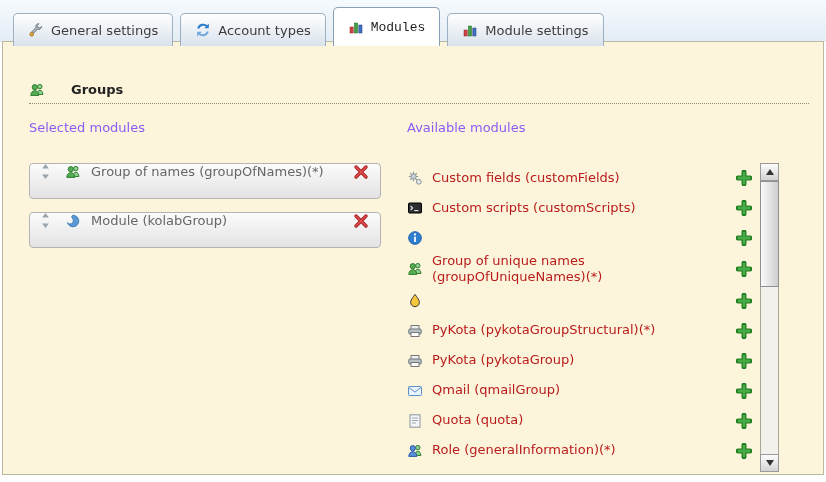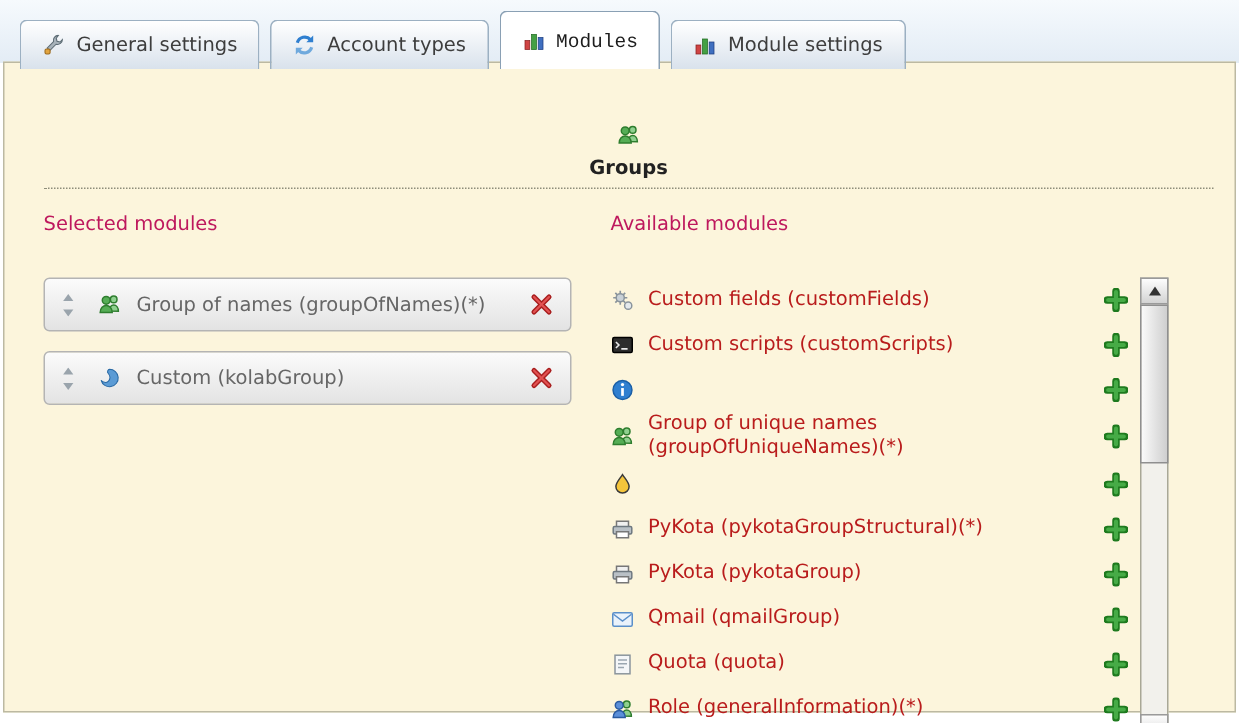--- a/index.html
+++ b/index.html
@@ -27,33 +27,33 @@
   .ticon { width:16px; height:16px; display:inline-block; }
   .ticon svg, .icon16 svg { display:block; }
 
   
   .panel {
     position:absolute; left:2px; right:2px; top:41px; bottom:7px;
     background:#fcf5dc; border:1px solid #bcb9a2; z-index:2;
   }
   .groups-header {
     margin:40px 14px 0 26px; padding-bottom:5px;
-    display:flex; align-items:center; gap:7px;
-    font-weight:bold; border-bottom:1px dotted #8d8d7a;flex-direction:column;
+    display:flex; align-items:flex-start; gap:26px;
+    font-weight:bold; border-bottom:1px dotted #8d8d7a;
   }
   .icon16 { width:16px; height:16px; display:inline-block; flex:none; }
 
   .columns { display:flex; margin:16px 44px 0 26px; }
   .col-left { width:352px; margin-right:26px; flex:none; }
   .col-right { flex:1; min-width:0; }
-  .col-head { height:17px; color:#be185d; }
+  .col-head { height:17px; color:#8b5cf6; }
 
   
   .sel-box {
-    display:flex; align-items:center; height:34px;
+    display:flex; align-items:flex-start; height:34px;
     background:linear-gradient(#fbfbfb,#e3e3e3);
     border:1px solid #b4b4b4; border-radius:4px;
     padding:0 11px; margin-top:13px;
   }
   .sel-box.first { margin-top:26px; }
   .handle { width:9px; height:15px; margin-right:15px; cursor:grab; flex:none; }
   .sel-label { flex:1; color:#666; margin-left:10px; white-space:nowrap; overflow:hidden; }
   .del { width:16px; height:16px; cursor:pointer; flex:none; }
 
   
@@ -174,21 +174,21 @@
             <svg width="9" height="15" viewBox="0 0 9 15">
               <path d="M4.5 0l3.4 4.6H1.1z" fill="#9aa4ac"></path>
               <path d="M4.5 15l3.4-4.6H1.1z" fill="#9aa4ac"></path>
             </svg>
           </span>
           <span class="icon16">
             <svg width="16" height="16" viewBox="0 0 16 16">
               <path d="M8 2.2a5.8 5.8 0 1 1-5.6 7.3c1.2 1.6 3.4 1.9 4.8.7 1.5-1.3 1.5-3.6 0-5.2C6.1 3.8 7 2.4 8 2.2z" fill="#5b9bd5" stroke="#2a6aa5" stroke-width="0.7"></path>
             </svg>
           </span>
-          <span class="sel-label">Custom (kolabGroup)</span>
+          <span class="sel-label">Module (kolabGroup)</span>
           <span class="del">
             <svg width="16" height="16" viewBox="0 0 16 16">
               <path d="M3 3l10 10M13 3L3 13" stroke="#a81d1d" stroke-width="3.4" stroke-linecap="round"></path>
               <path d="M3 3l10 10M13 3L3 13" stroke="#e25252" stroke-width="1.5" stroke-linecap="round"></path>
             </svg>
           </span>
         </div>
       </div>
 
       <div class="col-right">

